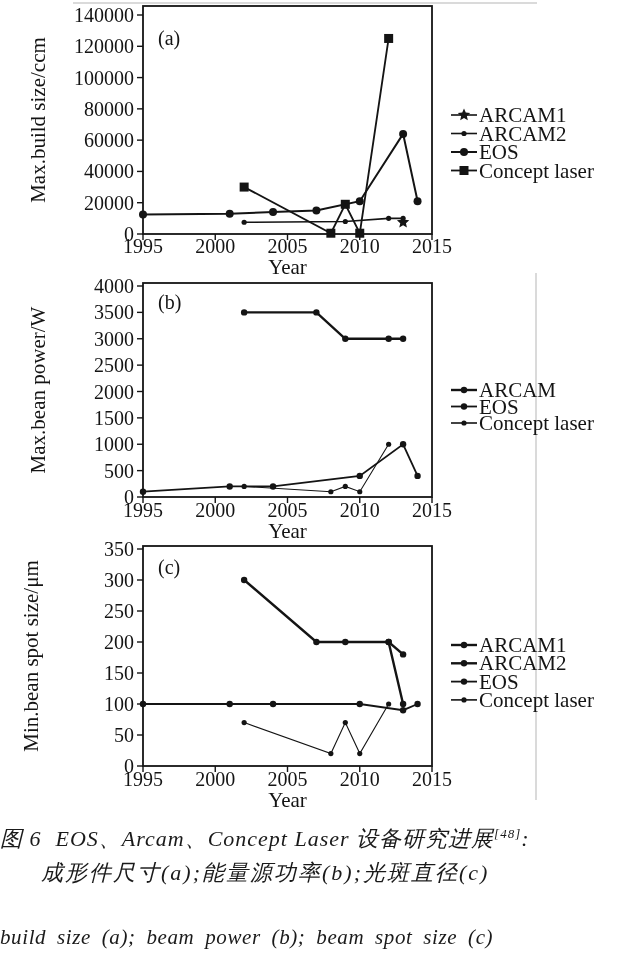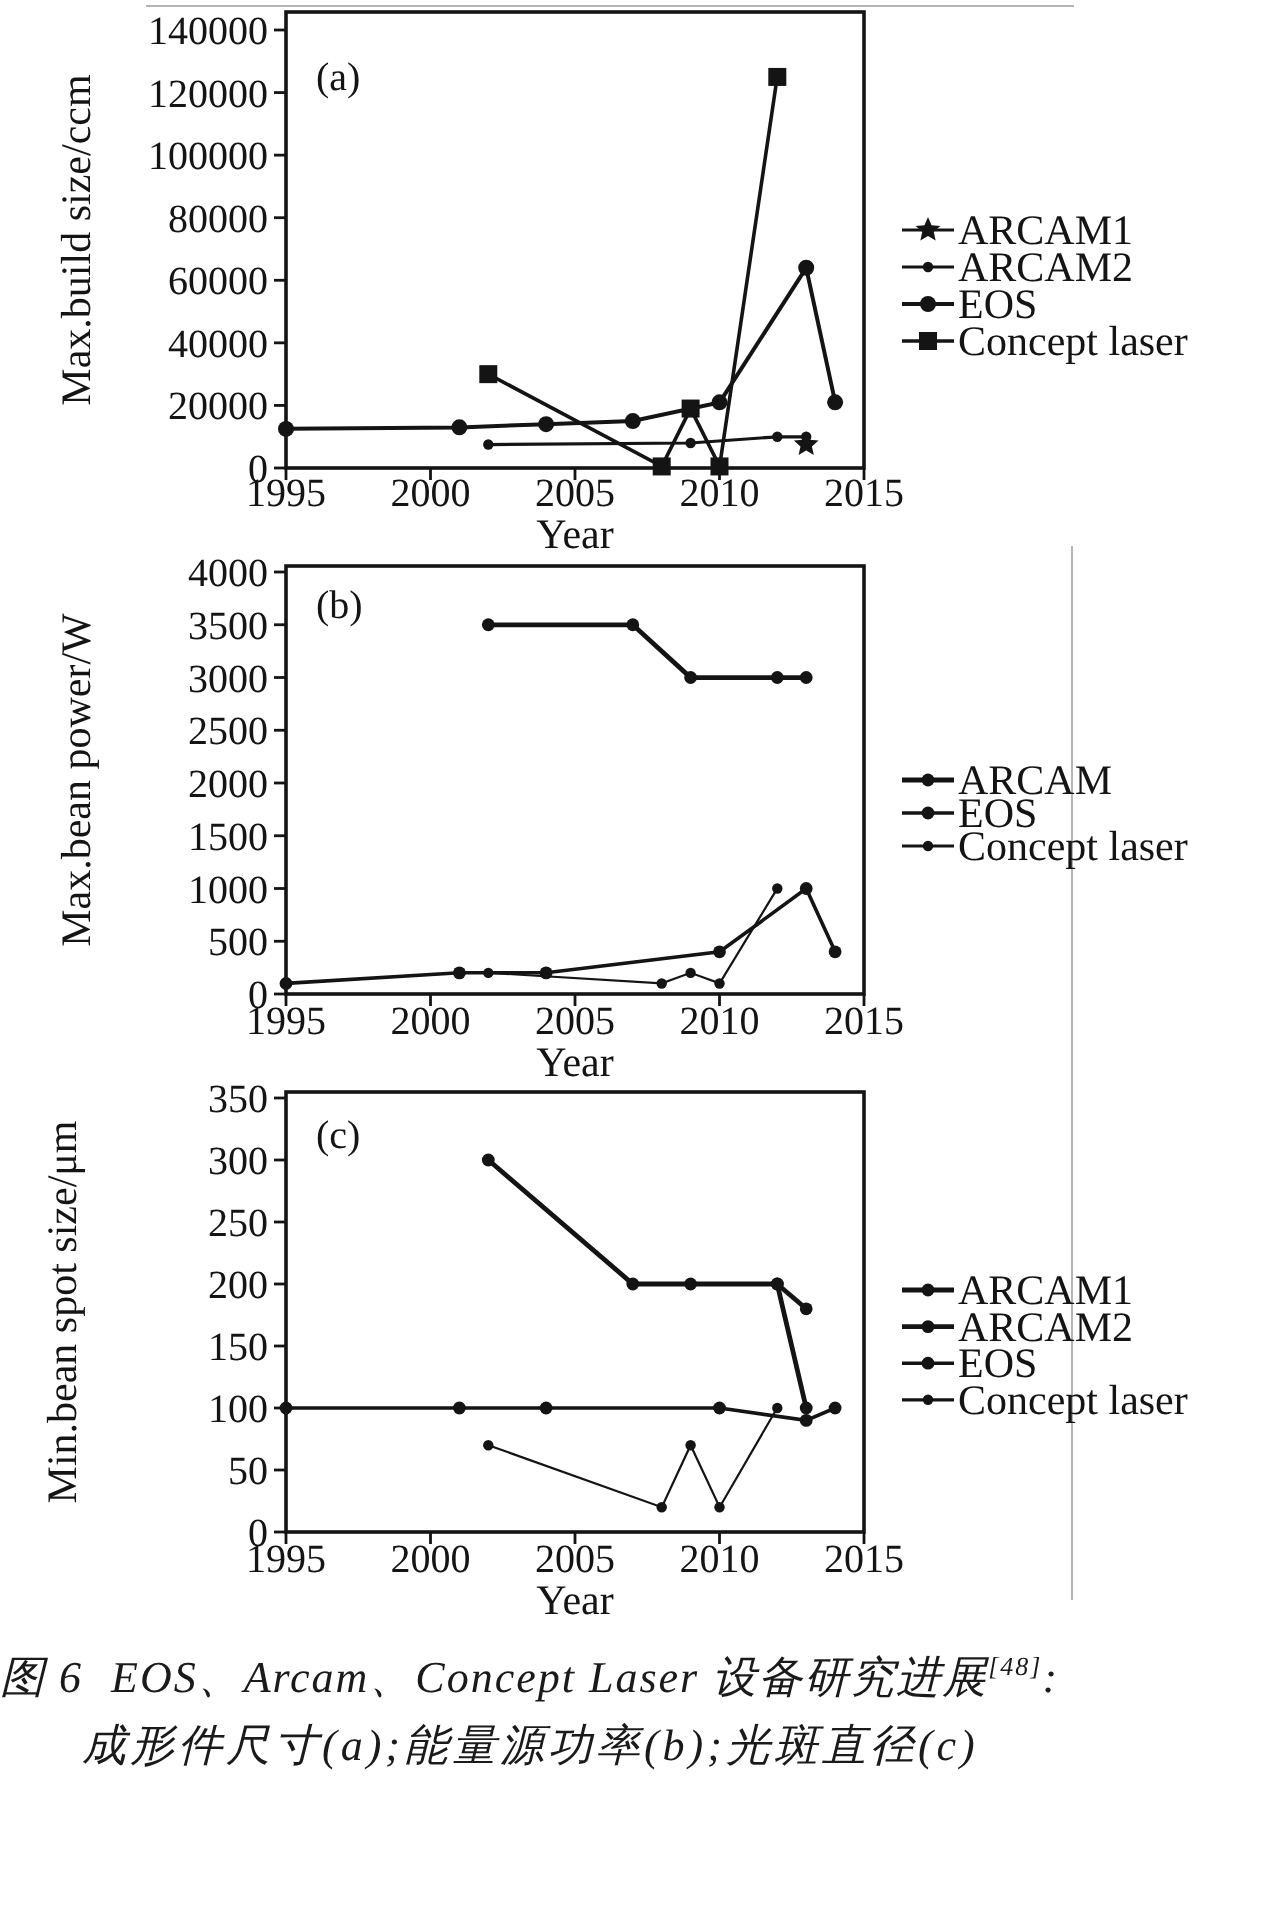--- a/index.html
+++ b/index.html
@@ -214,13 +214,14 @@
         <circle cx="464" cy="699.9" r="2.6" fill="#141414"></circle>
         <text x="479" y="706.9" text-anchor="start" font-size="21" font-family="&quot;Liberation Serif&quot;,&quot;DejaVu Serif&quot;,serif">Concept laser</text>
       </g>
     </svg>
 
   <div class="cap cap-zh1"><span class="figno">图 6</span><span>EOS、Arcam、Concept Laser 设备研究进展</span><sup class="ref">[48]</sup><span>:</span></div>
 
   <div class="cap cap-zh2">成形件尺寸(a);能量源功率(b);光斑直径(c)</div>
 
 
+  <div class="cap cap-en2">build size (a); beam power (b); beam spot size (c)</div>
 </div>
 
 </body></html>

